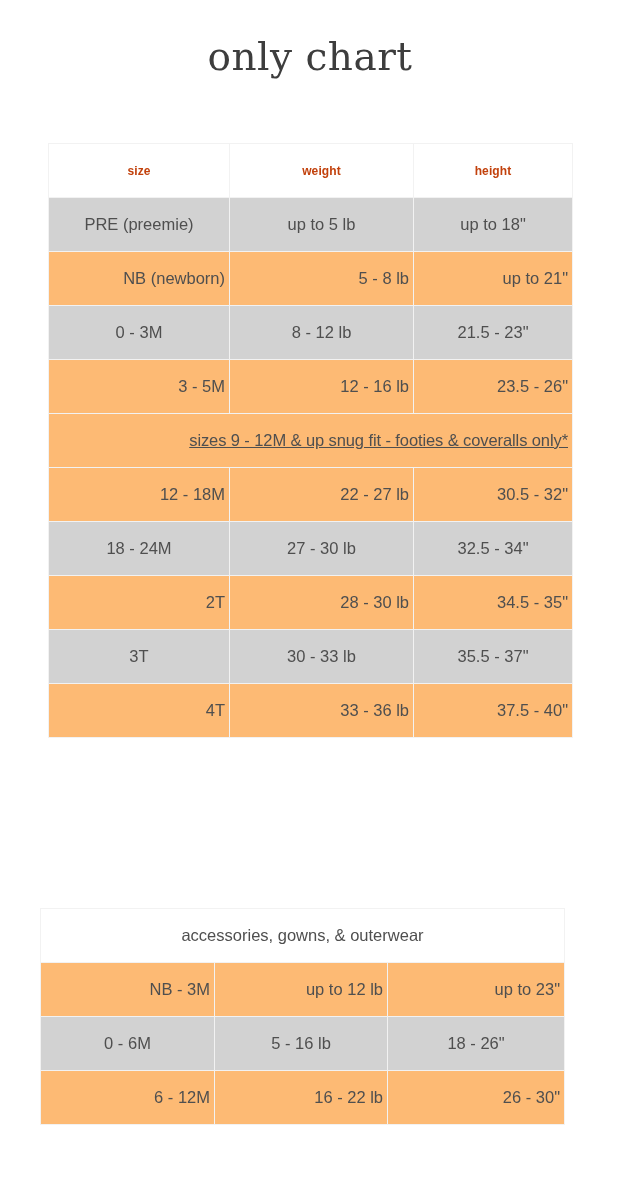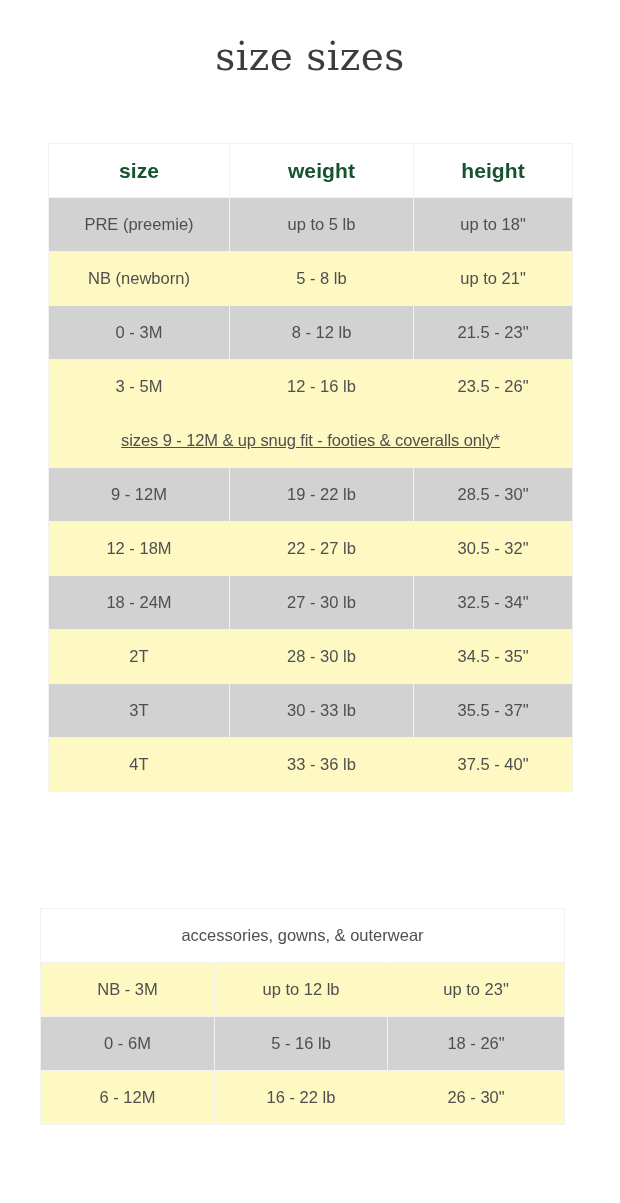--- a/index.html
+++ b/index.html
@@ -62,37 +62,38 @@
     font-weight: 400;
     font-size: 16.5px;
     color: #4f4f4f;
     height: 54px;
     padding: 0 4px;
     box-sizing: border-box;
   }
 
   .chart-table th {
     font-weight: 700;
-    font-size: 21px;
-    color: #14532d;
+    font-size: 12px;
+    color: #c2410c;
     letter-spacing: 0.1px;
   }
 
   
   .row-header td,
   .row-header th {
     background: #ffffff;
   }
 
   tr.shaded td {
     background: #d2d2d2;
     text-align: center;
   }
   tr.plain td {
-    background: #fef9c3;
+    background: #fdba74;
+    text-align: right;
   }
 
   
   .note-cell {
     font-size: 16.5px;
     color: #4f4f4f;
     background: #ffffff;
     letter-spacing: -0.1px;
     text-decoration: underline;
   }
@@ -113,21 +114,21 @@
   
   #table-accessories col.c1 { width: 174px; }
   #table-accessories col.c2 { width: 173px; }
   #table-accessories col.c3 { width: 177px; }
 </style>
 </head>
 <body>
 
 <div class="page">
 
-  <h1 class="page-title">size sizes</h1>
+  <h1 class="page-title">only chart</h1>
 
   <table class="chart-table" id="table-sizes">
     <colgroup>
       <col class="c1">
         <col class="c2">
         <col class="c3">
     </colgroup>
     <tbody>
       <tr class="row-header">
         <th>size</th>
@@ -153,25 +154,20 @@
       <tr class="plain">
         <td>3 - 5M</td>
         <td>12 - 16 lb</td>
         <td>23.5 - 26"</td>
       </tr>
 
       <tr class="plain">
         <td class="note-cell" colspan="3">sizes 9 - 12M &amp; up snug fit - footies &amp; coveralls only*</td>
       </tr>
 
-      <tr class="shaded">
-        <td>9 - 12M</td>
-        <td>19 - 22 lb</td>
-        <td>28.5 - 30"</td>
-      </tr>
       <tr class="plain">
         <td>12 - 18M</td>
         <td>22 - 27 lb</td>
         <td>30.5 - 32"</td>
       </tr>
       <tr class="shaded">
         <td>18 - 24M</td>
         <td>27 - 30 lb</td>
         <td>32.5 - 34"</td>
       </tr>

